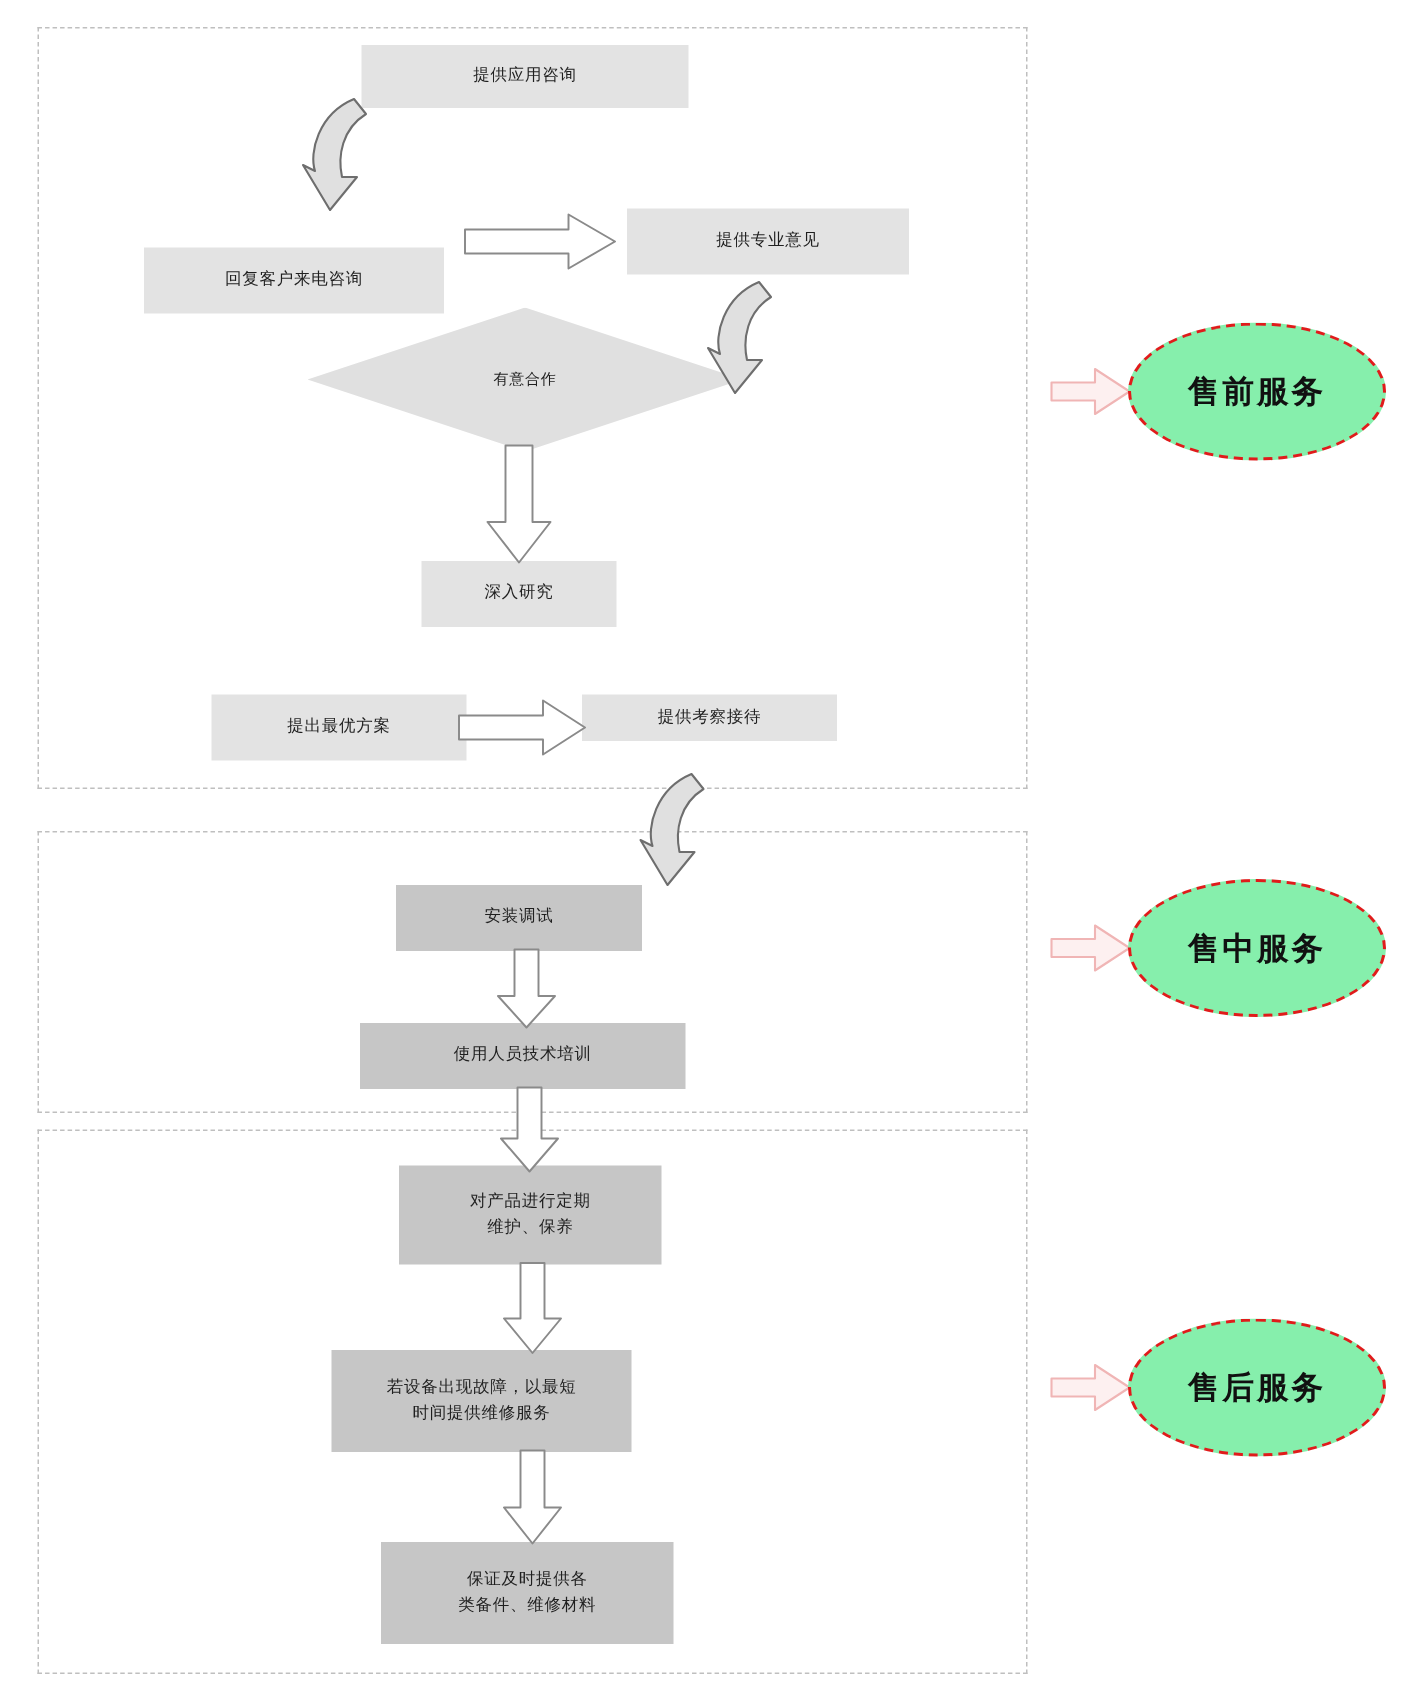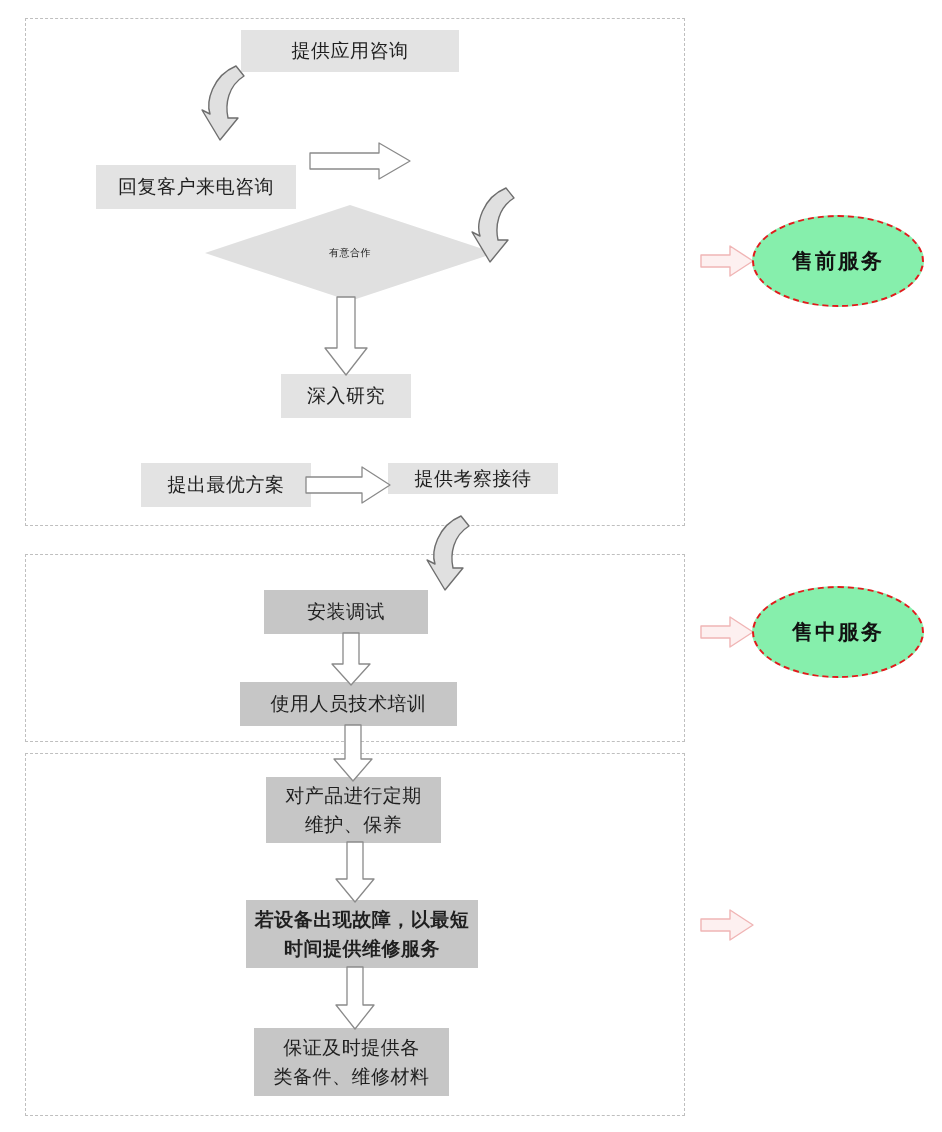--- a/index.html
+++ b/index.html
@@ -29,21 +29,21 @@
 
   
   .pbox {
     position: absolute;
     box-sizing: border-box;
     display: flex;
     flex-direction: column;
     align-items: center;
     justify-content: center;
     text-align: center;
-    font-size: 19px;
+    font-size: 11px;
     line-height: 1.55;
     color: #1f1f1f;
     letter-spacing: 0.5px;
     white-space: pre-line;
   }
   .pbox.light { background: #e3e3e3; }
   .pbox.mid   { background: #c6c6c6; }
 
   
   .diamond-wrap {
@@ -96,40 +96,41 @@
 <div id="canvas">
 
   <div class="section-frame" style="left:25px;  top:18px;  width:660px; height:508px;"></div>
   <div class="section-frame" style="left:25px;  top:554px; width:660px; height:188px;"></div>
   <div class="section-frame" style="left:25px;  top:753px; width:660px; height:363px;"></div>
 
   <div class="pbox light" style="left:241px; top:30px; width:218px; height:42px;">提供应用咨询</div>
 
   <div class="pbox light" style="left:96px; top:139px; width:200px; height:44px;margin-top:26px;">回复客户来电咨询</div>
 
+  <div class="pbox light" style="left:418px; top:139px; width:188px; height:44px;">提供专业意见</div>
 
   <div class="diamond-wrap" style="left:205px; top:205px; width:290px; height:96px;">
     <div class="dshape"></div>
     <div class="dlabel">有意合作</div>
   </div>
 
   <div class="pbox light" style="left:281px; top:374px; width:130px; height:44px;">深入研究</div>
 
   <div class="pbox light" style="left:141px; top:463px; width:170px; height:44px;">提出最优方案</div>
 
   <div class="pbox light" style="left:388px; top:463px; width:170px; height:31px;">提供考察接待</div>
 
   <div class="pbox mid" style="left:240px; top:682px; width:217px; height:44px;">使用人员技术培训</div>
 
   <div class="pbox mid" style="left:264px; top:590px; width:164px; height:44px;">安装调试</div>
 
   <div class="pbox mid" style="left:266px; top:777px; width:175px; height:66px;">对产品进行定期
 维护、保养</div>
 
-  <div class="pbox mid" style="left:246px; top:900px; width:232px; height:68px;font-weight:bold;">若设备出现故障，以最短
+  <div class="pbox mid" style="left:221px; top:900px; width:200px; height:68px;">若设备出现故障，以最短
 时间提供维修服务</div>
 
   <div class="pbox mid" style="left:254px; top:1028px; width:195px; height:68px;">保证及时提供各
 类备件、维修材料</div>
 
   <svg class="arrow-svg" style="left:198px; top:62px;" width="60" height="88" viewBox="0 0 60 88">
     <path d="M38,4 C14,14 8,40 12,52 L4,48 L22,78 L40,56 L30,56 C27,42 30,24 46,14 Z" fill="#e0e0e0" stroke="#6e6e6e" stroke-width="1.4" stroke-linejoin="round"></path>
   </svg>
 
   <svg class="arrow-svg" style="left:309px; top:142px;" width="102" height="38" viewBox="0 0 102 38">
@@ -178,14 +179,17 @@
   <svg class="arrow-svg" style="left:700px; top:615px;" width="54" height="34" viewBox="0 0 54 34">
     <path d="M1,11 L30,11 L30,2 L53,17 L30,32 L30,23 L1,23 Z" fill="#fdf0f0" stroke="#f0b5b5" stroke-width="1.4" stroke-linejoin="round"></path>
   </svg>
   <div class="tag-ellipse" style="left:752px; top:586px; width:172px; height:92px;">
     <span class="tag-text">售中服务</span>
   </div>
 
   <svg class="arrow-svg" style="left:700px; top:908px;" width="54" height="34" viewBox="0 0 54 34">
     <path d="M1,11 L30,11 L30,2 L53,17 L30,32 L30,23 L1,23 Z" fill="#fdf0f0" stroke="#f0b5b5" stroke-width="1.4" stroke-linejoin="round"></path>
   </svg>
+  <div class="tag-ellipse" style="left:752px; top:879px; width:172px; height:92px;">
+    <span class="tag-text">售后服务</span>
+  </div>
 
 </div>
 
 </body></html>

